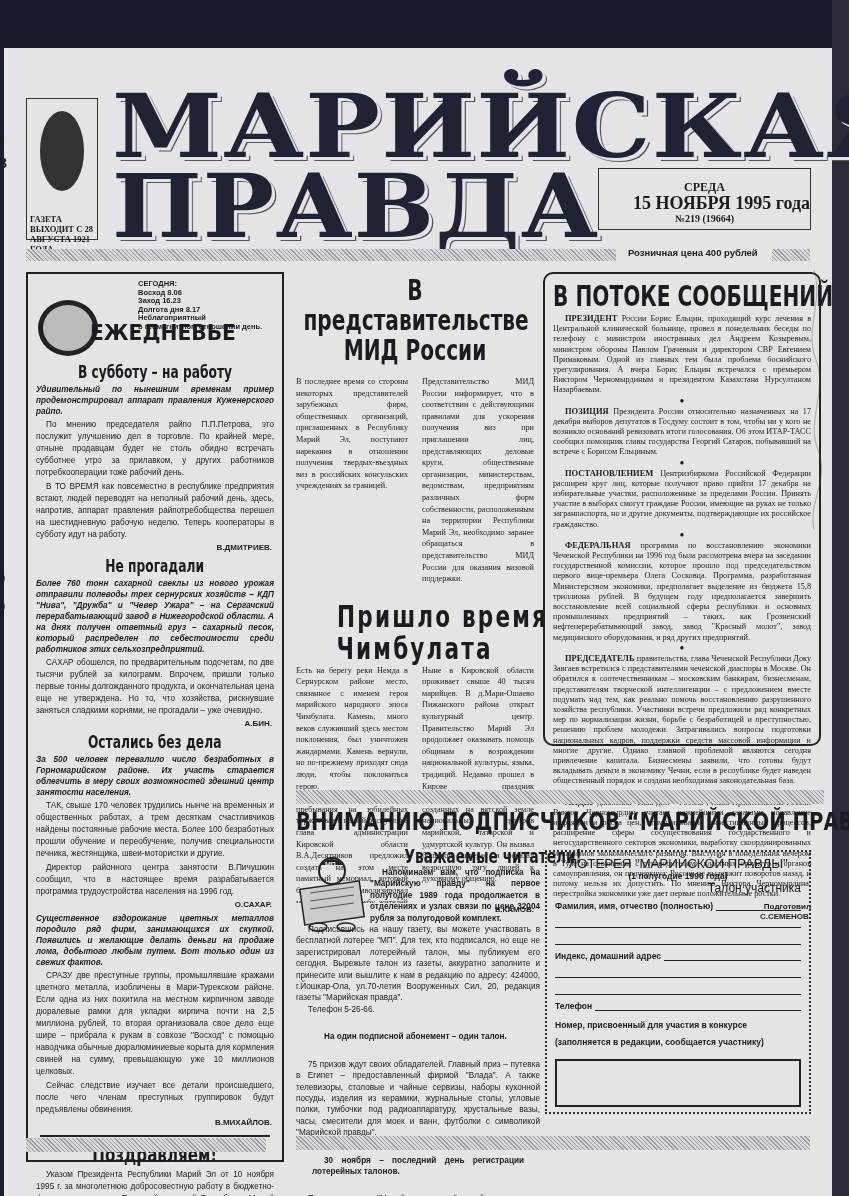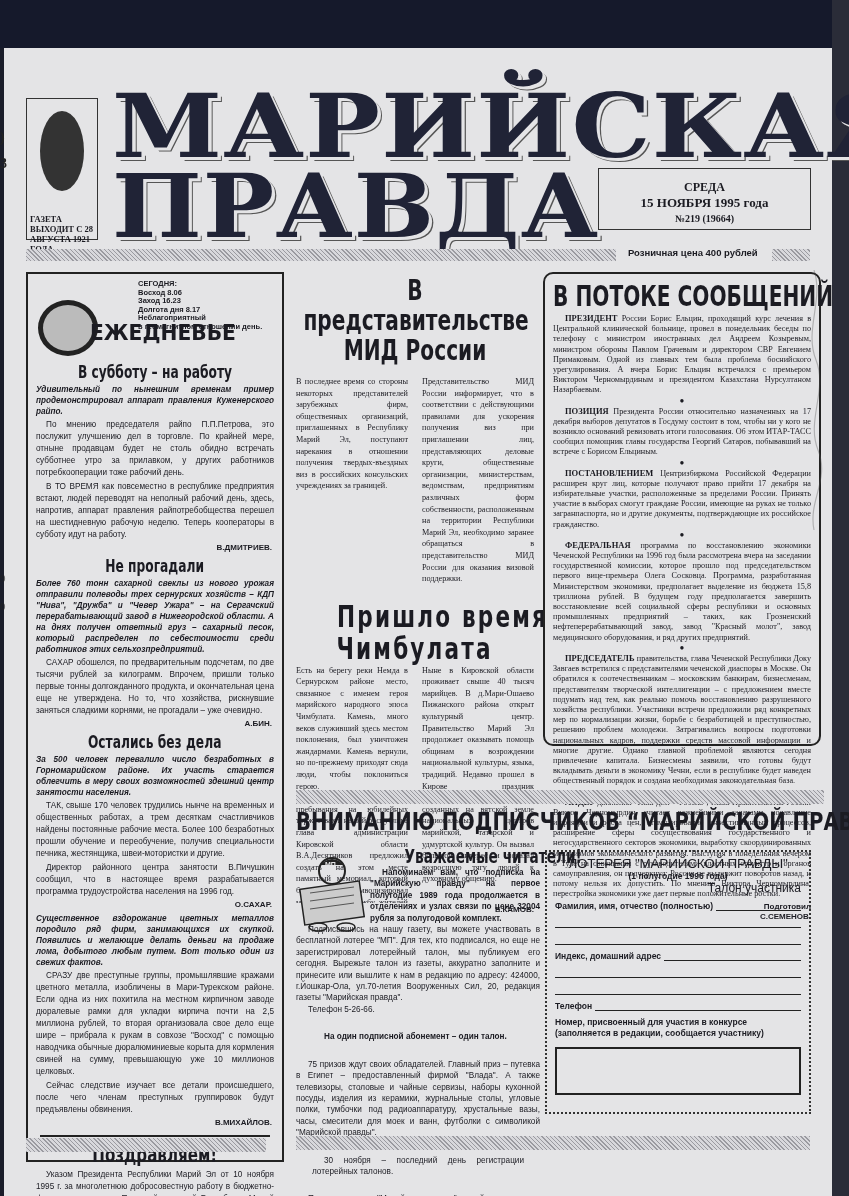--- a/index.html
+++ b/index.html
@@ -9,21 +9,21 @@
   .rightband{position:absolute;left:832px;top:0;width:17px;height:1196px;background:#2a2c38;}
   .margin-mark{position:absolute;left:0;font-weight:bold;font-size:14px;color:#222;}
   
   .emblem-box{position:absolute;left:26px;top:98px;width:70px;height:140px;border:1px solid #333;}
   .emblem{position:absolute;left:13px;top:12px;width:44px;height:80px;border-radius:50%;background:#333;}
   .emblem-text{position:absolute;left:3px;top:115px;width:66px;font-size:8.5px;line-height:10px;font-weight:bold;}
   .title{position:absolute;left:112px;font-family:"DejaVu Serif",serif;font-weight:bold;color:#202336;letter-spacing:1px;text-shadow:3px 3px 0 #e4e4e6,4px 4px 0 #555;}
   .title1{top:80px;font-size:88px;line-height:92px;transform:scaleX(1.13);transform-origin:left;}
   .title2{top:160px;font-size:88px;line-height:92px;transform:scaleX(1.08);transform-origin:left;}
   .datebox{position:absolute;left:598px;top:168px;width:213px;height:62px;border:1px solid #333;text-align:center;font-weight:bold;font-size:12px;line-height:16px;padding-top:10px;box-sizing:border-box;}
-  .datebox .d2{font-size:13px;}
+  .datebox .d2{font-size:18px;text-align:right;}
   .datebox .d3{font-size:10px;}
   .hatch{background:repeating-linear-gradient(45deg,#9a9aa0 0 1px,#d8d8dc 1px 3px);}
   .pricebar{position:absolute;left:26px;top:249px;width:590px;height:12px;}
   .price{position:absolute;left:628px;top:247px;font-family:"Liberation Sans",sans-serif;font-weight:bold;font-size:9.5px;}
   .pricebar2{position:absolute;left:772px;top:249px;width:38px;height:12px;}
   
   .col1{position:absolute;left:26px;top:272px;width:258px;height:890px;border:2px solid #222;box-sizing:border-box;}
   .col2{position:absolute;left:296px;top:272px;width:238px;}
   .col3{position:absolute;left:543px;top:272px;width:278px;height:474px;border:2px solid #222;border-radius:10px;box-sizing:border-box;padding:6px 8px;}
   .sans{font-family:"Liberation Sans",sans-serif;}
@@ -192,21 +192,21 @@
   </svg>
   <div style="margin-left:74px;text-align:left">
     <span class="head-cond" style="font-size:19px">Уважаемые читатели!</span>
   </div>
   <div class="sans" style="font-size:8.2px;line-height:11.4px;text-align:justify;text-indent:12px">
     <p style="margin:0 0 0 74px;font-weight:bold">Напоминаем вам, что подписка на "Марийскую правду" на первое полугодие 1989 года продолжается в отделениях и узлах связи по цене 32004 рубля за полугодовой комплект.</p>
     <p style="margin:0">Подписавшись на нашу газету, вы можете участвовать в бесплатной лотерее "МП". Для тех, кто подписался, но еще не зарегистрировал лотерейный талон, мы публикуем его сегодня. Вырежьте талон из газеты, аккуратно заполните и принесите или вышлите к нам в редакцию по адресу: 424000, г.Йошкар-Ола, ул.70-летия Вооруженных Сил, 20, редакция газеты "Марийская правда".</p>
     <p style="margin:0">Телефон 5-26-66.</p>
     <p style="margin:16px;font-weight:bold">На один подписной абонемент – один талон.</p>
     <p style="margin:0">75 призов ждут своих обладателей. Главный приз – путевка в Египет – предоставленный фирмой "Влада". А также телевизоры, столовые и чайные сервизы, наборы кухонной посуды, изделия из керамики, журнальные столы, угловые полки, тумбочки под радиоаппаратуру, хрустальные вазы, часы, смесители для моек и ванн, футболки с символикой "Марийской правды".</p>
-    <p style="margin:16px;font-weight:normal">30 ноября – последний день регистрации лотерейных талонов.</p>
+    <p style="margin:16px;font-weight:bold">30 ноября – последний день регистрации лотерейных талонов.</p>
     <p style="margin:0">Подпишитесь на "Марийскую правду", играйте в лотерею. Всего вам доброго!</p>
   </div>
 </div>
 
 <div class="coupon">
   <div class="ct">ЛОТЕРЕЯ "МАРИЙСКОЙ ПРАВДЫ"</div>
   <div class="cs">(1 полугодие 1996 года)</div>
   <div class="ct2">Талон участника</div>
   <div class="field">
     <span>Фамилия, имя, отчество (полностью)</span>
@@ -217,18 +217,18 @@
   <div class="field">
     <span>Индекс, домашний адрес</span>
     <span class="line"></span>
   </div>
   <div class="fline"></div>
   <div class="fline"></div>
   <div class="field">
     <span>Телефон</span>
     <span class="line"></span>
   </div>
-  <div style="font-size:8.5px;font-weight:bold;margin-top:6px;line-height:11px">Номер, присвоенный для участия в конкурсе (заполняется в редакции, сообщается участнику)</div>
+  <div style="font-size:8.5px;font-weight:bold;margin-top:6px;line-height:17px">Номер, присвоенный для участия в конкурсе (заполняется в редакции, сообщается участнику)</div>
   <div class="numbox"></div>
 </div>
 
 <div class="sepbar hatch" style="left:26px;top:1138px;width:240px"></div>
 <div class="sepbar hatch" style="left:296px;top:1136px;width:514px"></div>
 
 </body></html>

